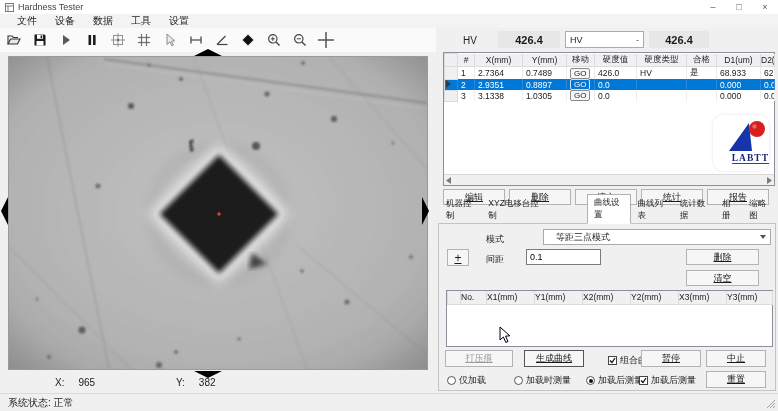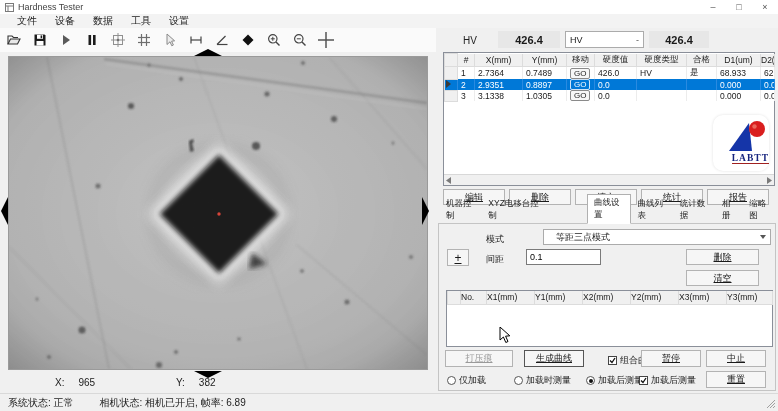--- a/index.html
+++ b/index.html
@@ -500,21 +500,20 @@
 </div>
 
 <div class="cursor">
   <svg width="12" height="17">
       <polygon points="1,0 1,13 4.4,10 6.8,15.5 9,14.5 6.6,9.2 10.8,8.8" fill="#fff" stroke="#000" stroke-width="1"></polygon>
     </svg>
 </div>
 
 <div class="statusbar">
   <span>系统状态: 正常</span>
-  <span>相机状态: 相机已开启, 帧率: 6.89</span>
   <svg class="grip" width="9" height="9">
       <g stroke="#a0a0a0">
         <line x1="8" y1="0" x2="0" y2="8"></line>
         <line x1="8" y1="3" x2="3" y2="8"></line>
         <line x1="8" y1="6" x2="6" y2="8"></line>
       </g>
     </svg>
 </div>
 
 </body></html>

